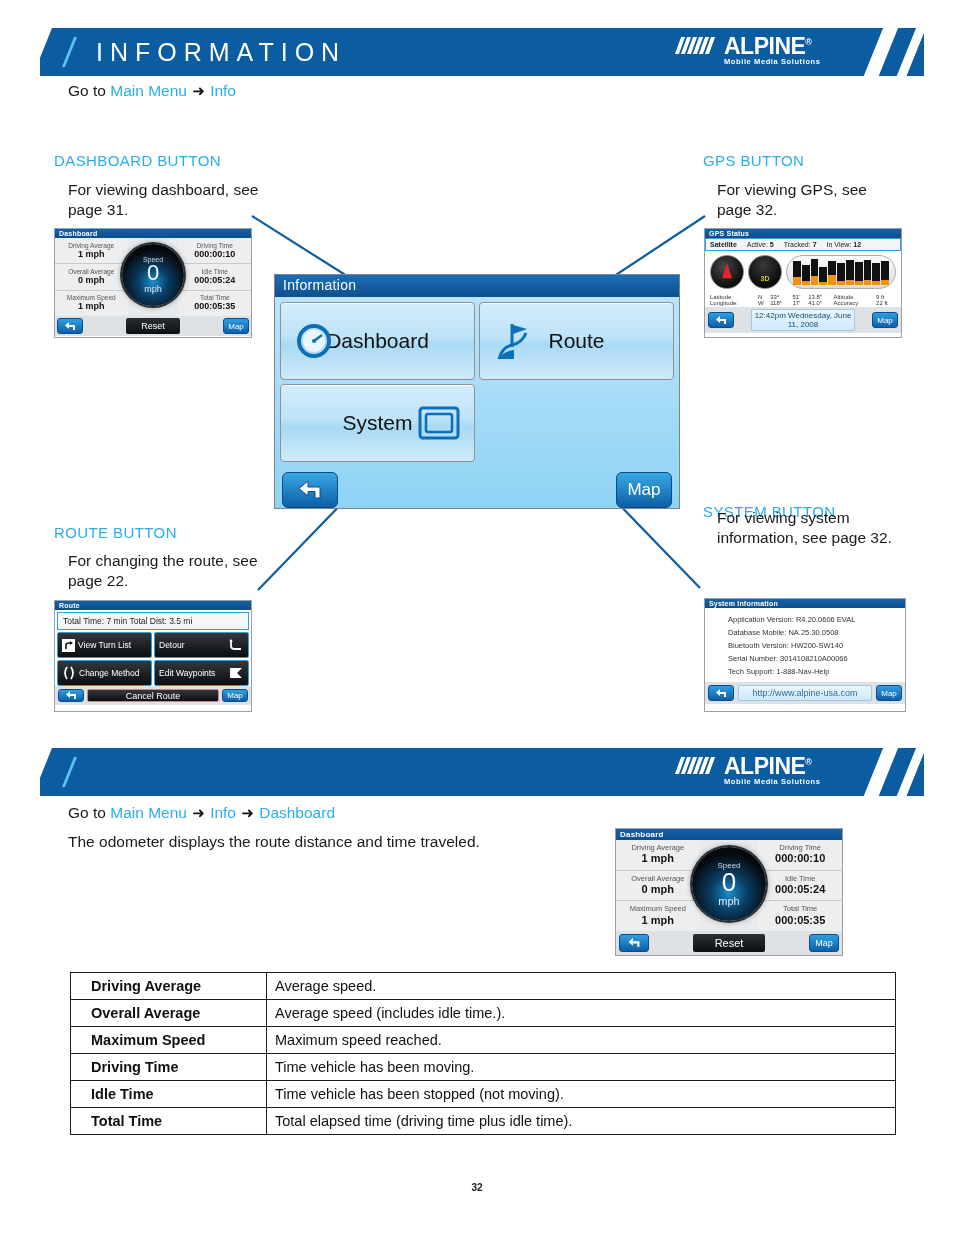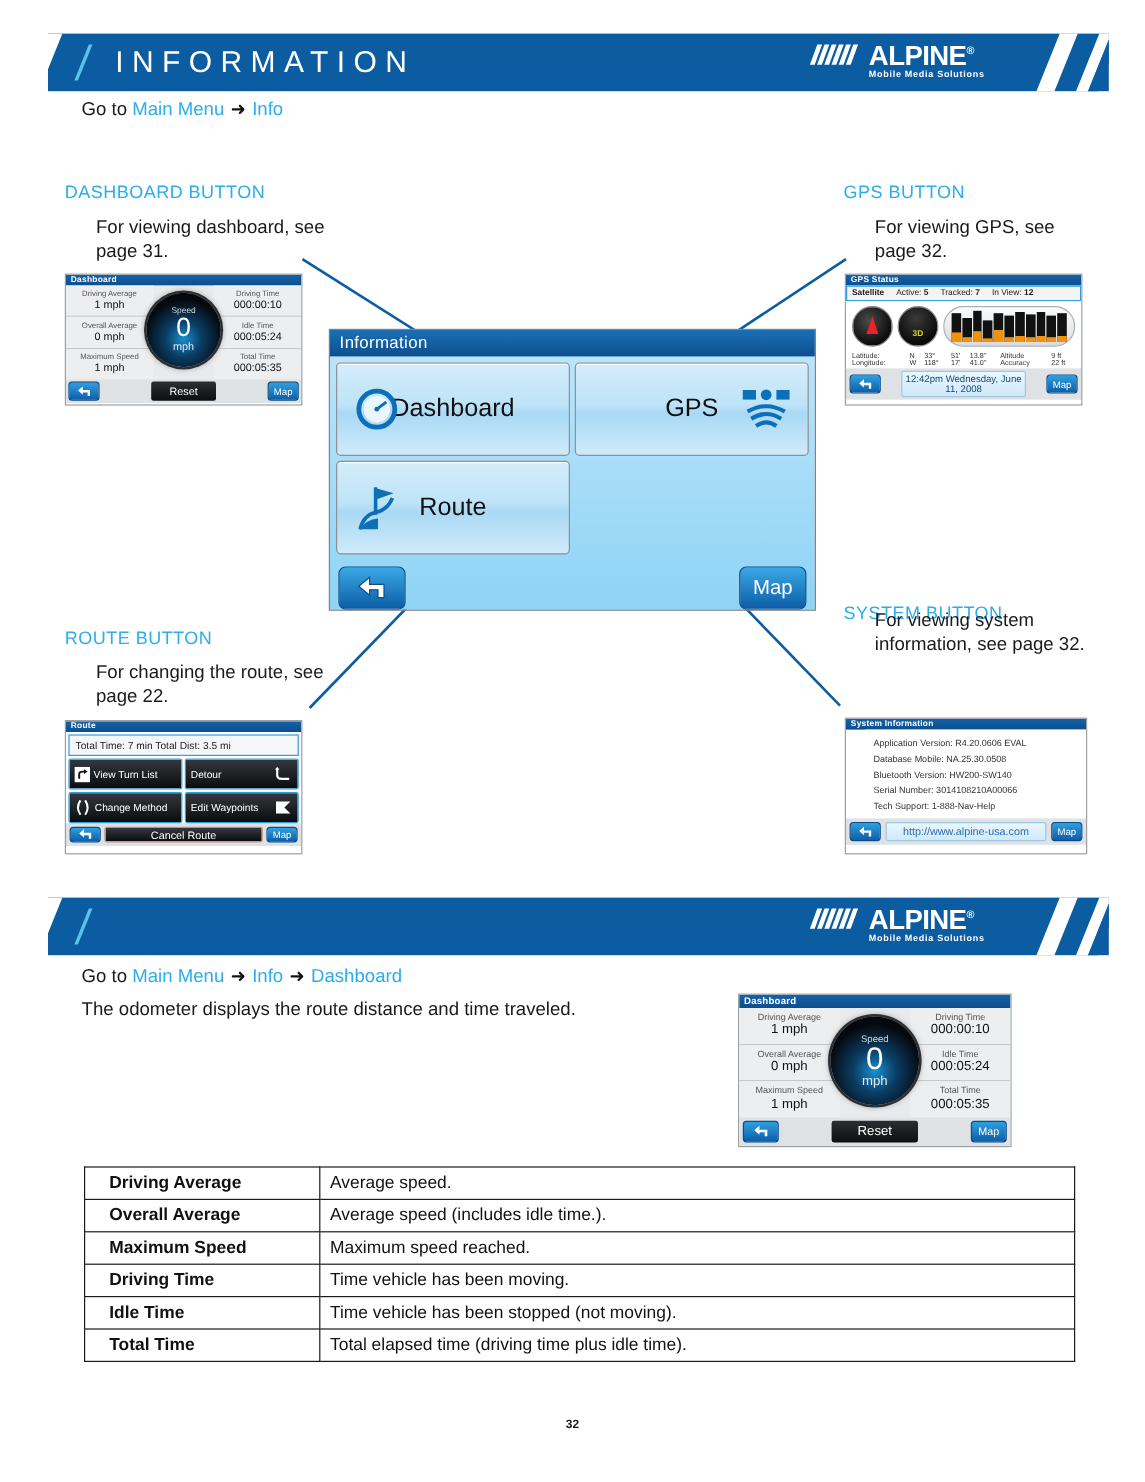--- a/index.html
+++ b/index.html
@@ -71,21 +71,21 @@
   .crumb .arw { color: #111; font-size: 15px; padding: 0 1px; }
 
   .bodytext { position: absolute; font-size: 15.5px; color: #1a1a1a; }
 
   
   .callout-title {
     position: absolute; color: #2badea; font-size: 15px;
     letter-spacing: 0.4px; white-space: nowrap;
   }
   .callout-body {
-    position: absolute; color: #1a1a1a; font-size: 15.5px; line-height: 20px; margin-left: 12px;
+    position: absolute; color: #1a1a1a; font-size: 15.5px; line-height: 20px;
   }
 
   
   .leaders { position: absolute; left: 0; top: 0; width: 954px; height: 1235px;
              pointer-events: none; }
 
   
   .device { position: absolute; background: #ffffff; overflow: hidden; }
   .dev-title {
     background: linear-gradient(#1462a8, #0d4e8c);
@@ -95,21 +95,21 @@
 
   
   .dash-body { position: relative; background: #e8eaec; }
   .dash-grid { display: flex; justify-content: space-between; height: 100%; }
   .dash-col { width: 37%; display: flex; flex-direction: column; }
   .dash-cell {
     flex: 1; border-bottom: 1px solid #c7cacd; background: #eceef0;
     display: flex; flex-direction: column; align-items: center; justify-content: center;
   }
   .dash-lbl { font-size: 6.5px; color: #555; line-height: 1.1; }
-  .dash-val { font-size: 9px; color: #111; font-weight: normal; line-height: 1.2; }
+  .dash-val { font-size: 9px; color: #111; font-weight: bold; line-height: 1.2; }
   .gauge {
     position: absolute; left: 50%; top: 48%; transform: translate(-50%,-50%);
     border-radius: 50%;
     background: radial-gradient(circle at 50% 62%, #1a8fd0 0%, #0a3f66 30%, #060a10 66%, #000 100%);
     box-shadow: 0 0 0 2px #2a2f34, 0 0 6px rgba(0,0,0,.6);
     display: flex; flex-direction: column; align-items: center; justify-content: center;
     color: #fff;
   }
   .gauge-top { font-size: 7px; color: #cfd6da; }
   .gauge-num { font-size: 22px; font-weight: 300; line-height: .95; color: #fff; }
@@ -439,46 +439,42 @@
         <svg width="38" height="38" viewBox="0 0 38 38">
           <circle cx="19" cy="19" r="15" fill="none" stroke="#0d6fb8" stroke-width="4"></circle>
           <circle cx="19" cy="19" r="11" fill="#eaf5fd"></circle>
           <line x1="19" y1="19" x2="27" y2="13" stroke="#0d6fb8" stroke-width="2.4"></line>
           <circle cx="19" cy="19" r="2" fill="#0d6fb8"></circle>
         </svg>
       </span>
       <span class="info-btn-label">Dashboard</span>
     </div>
 
-    <div class="info-btn">
-      <span class="info-btn-label">GPS</span>
-      <span class="info-icon" style="right:12px;">
-        <svg width="44" height="40" viewBox="0 0 44 40">
-          <rect x="2" y="4" width="11" height="8" fill="#0d6fb8"></rect>
-          <rect x="30" y="4" width="11" height="8" fill="#0d6fb8"></rect>
-          <circle cx="21.5" cy="8" r="4.5" fill="#0d6fb8"></circle>
-          <path d="M6 22 Q21.5 13 37 22" fill="none" stroke="#0d6fb8" stroke-width="3.4"></path>
-          <path d="M9 28 Q21.5 20 34 28" fill="none" stroke="#0d6fb8" stroke-width="3.4"></path>
-          <path d="M13 34 Q21.5 28 30 34" fill="none" stroke="#0d6fb8" stroke-width="3.4"></path>
-        </svg>
-      </span>
-    </div>
 
     <div class="info-btn">
       <span class="info-icon" style="left:16px;">
         <svg width="36" height="40" viewBox="0 0 36 40">
           <path d="M3 38 Q6 26 16 24 Q26 22 30 12" fill="none" stroke="#0d6fb8" stroke-width="3"></path>
           <path d="M2 38 Q8 30 18 29 L18 38 Z" fill="#0d6fb8"></path>
           <line x1="16" y1="3" x2="16" y2="26" stroke="#0d6fb8" stroke-width="3"></line>
           <path d="M17 4 L31 8 L17 13 Z" fill="#0d6fb8"></path>
         </svg>
       </span>
       <span class="info-btn-label">Route</span>
     </div>
 
+    <div class="info-btn">
+      <span class="info-btn-label">System</span>
+      <span class="info-icon" style="right:14px;">
+        <svg width="42" height="34" viewBox="0 0 42 34">
+          <rect x="2" y="2" width="38" height="30" rx="3" fill="none" stroke="#0d6fb8" stroke-width="3"></rect>
+          <rect x="8" y="8" width="26" height="18" rx="2" fill="none" stroke="#0d6fb8" stroke-width="2.6"></rect>
+        </svg>
+      </span>
+    </div>
   </div>
   <div class="info-foot">
     <div class="info-back">
       <svg width="28" height="22" viewBox="0 0 28 22">
         <path d="M12 2 L3 9.5 L12 17 V12.5 H19 V19 H24 V8 H12 Z" fill="#fff" stroke="#0a4d88" stroke-width="1"></path>
       </svg>
     </div>
     <div class="info-map">Map</div>
   </div>
 </div>

